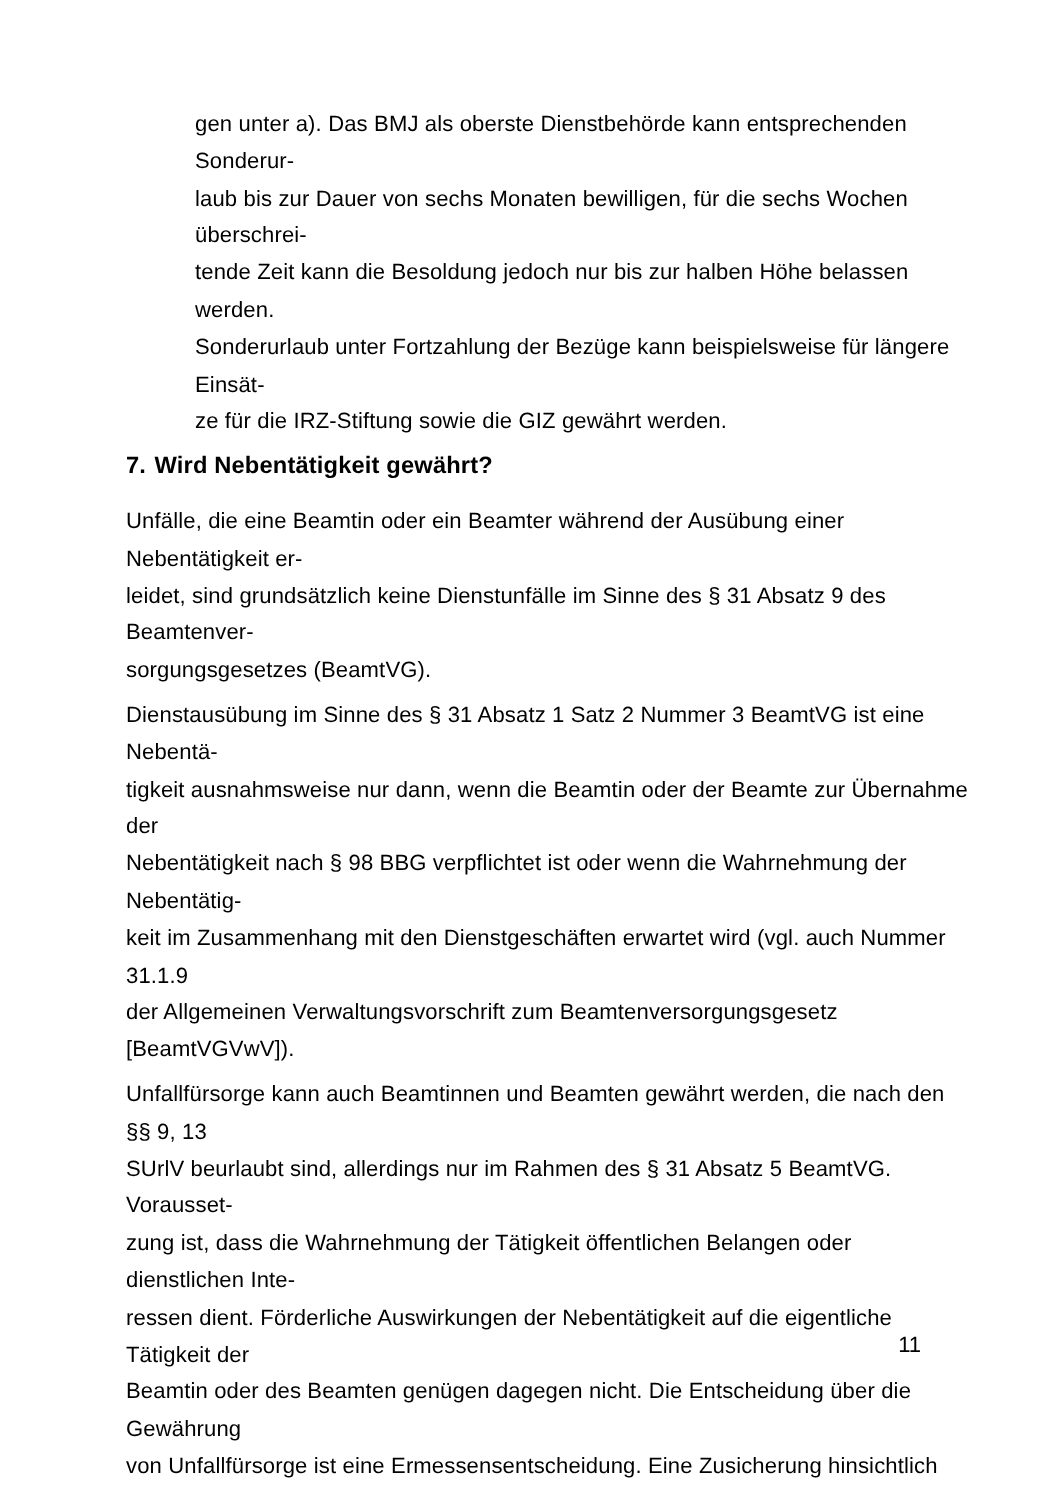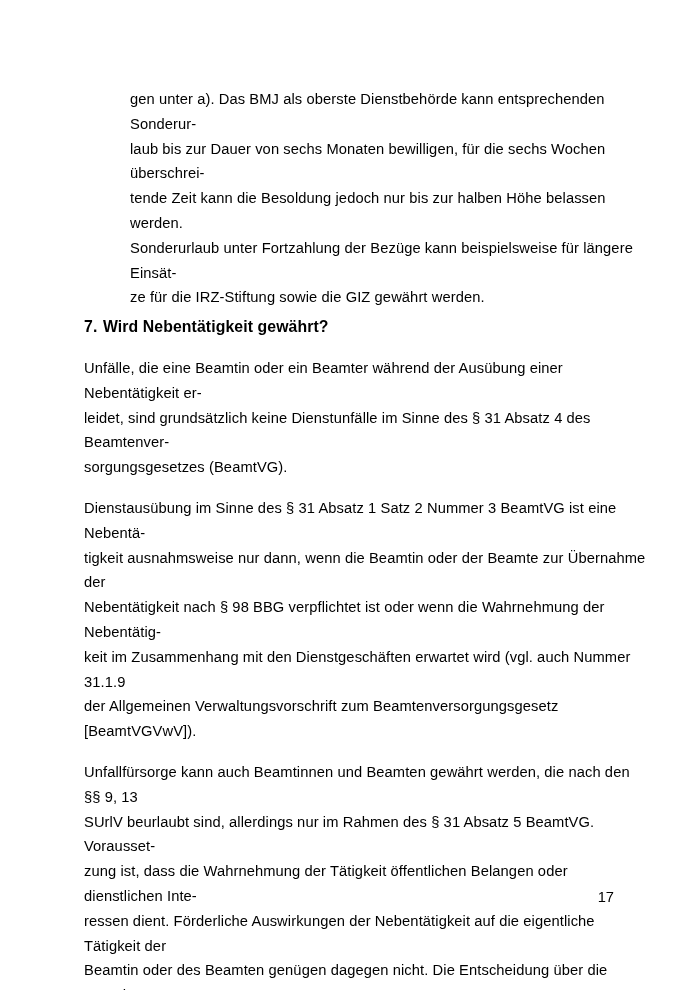--- a/index.html
+++ b/index.html
@@ -23,21 +23,21 @@
   .content {
     position: absolute;
     left: 84px;
     top: 71px;
     width: 566px;
   }
   .para {
     font-size: 14.7px;
     line-height: 24.8px;
     white-space: pre-line;
-    margin: 16px 0 5px 0;
+    margin: 0 0 5px 0;
     letter-spacing: 0.1px;
   }
   .para.indented {
     margin-left: 46px;
   }
   .heading {
     display: flex;
     font-weight: 700;
     font-size: 15.8px;
     line-height: 24.8px;
@@ -69,36 +69,36 @@
 tende Zeit kann die Besoldung jedoch nur bis zur halben Höhe belassen werden.
 Sonderurlaub unter Fortzahlung der Bezüge kann beispielsweise für längere Einsät-
 ze für die IRZ-Stiftung sowie die GIZ gewährt werden.</div>
 
     <div class="heading">
       <span class="num">7.</span>
       <span class="txt">Wird Nebentätigkeit gewährt?</span>
     </div>
 
     <div class="para">Unfälle, die eine Beamtin oder ein Beamter während der Ausübung einer Nebentätigkeit er-
-leidet, sind grundsätzlich keine Dienstunfälle im Sinne des § 31 Absatz 4 des Beamtenver-
+leidet, sind grundsätzlich keine Dienstunfälle im Sinne des § 31 Absatz 9 des Beamtenver-
 sorgungsgesetzes (BeamtVG).</div>
 
     <div class="para">Dienstausübung im Sinne des § 31 Absatz 1 Satz 2 Nummer 3 BeamtVG ist eine Nebentä-
 tigkeit ausnahmsweise nur dann, wenn die Beamtin oder der Beamte zur Übernahme der
 Nebentätigkeit nach § 98 BBG verpflichtet ist oder wenn die Wahrnehmung der Nebentätig-
 keit im Zusammenhang mit den Dienstgeschäften erwartet wird (vgl. auch Nummer 31.1.9
 der Allgemeinen Verwaltungsvorschrift zum Beamtenversorgungsgesetz [BeamtVGVwV]).</div>
 
     <div class="para">Unfallfürsorge kann auch Beamtinnen und Beamten gewährt werden, die nach den §§ 9, 13
 SUrlV beurlaubt sind, allerdings nur im Rahmen des § 31 Absatz 5 BeamtVG. Vorausset-
 zung ist, dass die Wahrnehmung der Tätigkeit öffentlichen Belangen oder dienstlichen Inte-
 ressen dient. Förderliche Auswirkungen der Nebentätigkeit auf die eigentliche Tätigkeit der
 Beamtin oder des Beamten genügen dagegen nicht. Die Entscheidung über die Gewährung
 von Unfallfürsorge ist eine Ermessensentscheidung. Eine Zusicherung hinsichtlich der Ge-
 währung von Unfallfürsorge auf der Grundlage dieser Vorschrift kann wirksam erst nach Ein-
 tritt eines Versorgungsfalls abgegeben werden (§ 49 Absatz 2 Satz 1 2. Halbsatz BeamtVG,
 Nummer 31.5.3 BeamtVGVwV).</div>
 
   </div>
 
-  <div class="page-number">17</div>
+  <div class="page-number">11</div>
 
 </div>
 
 </body></html>

